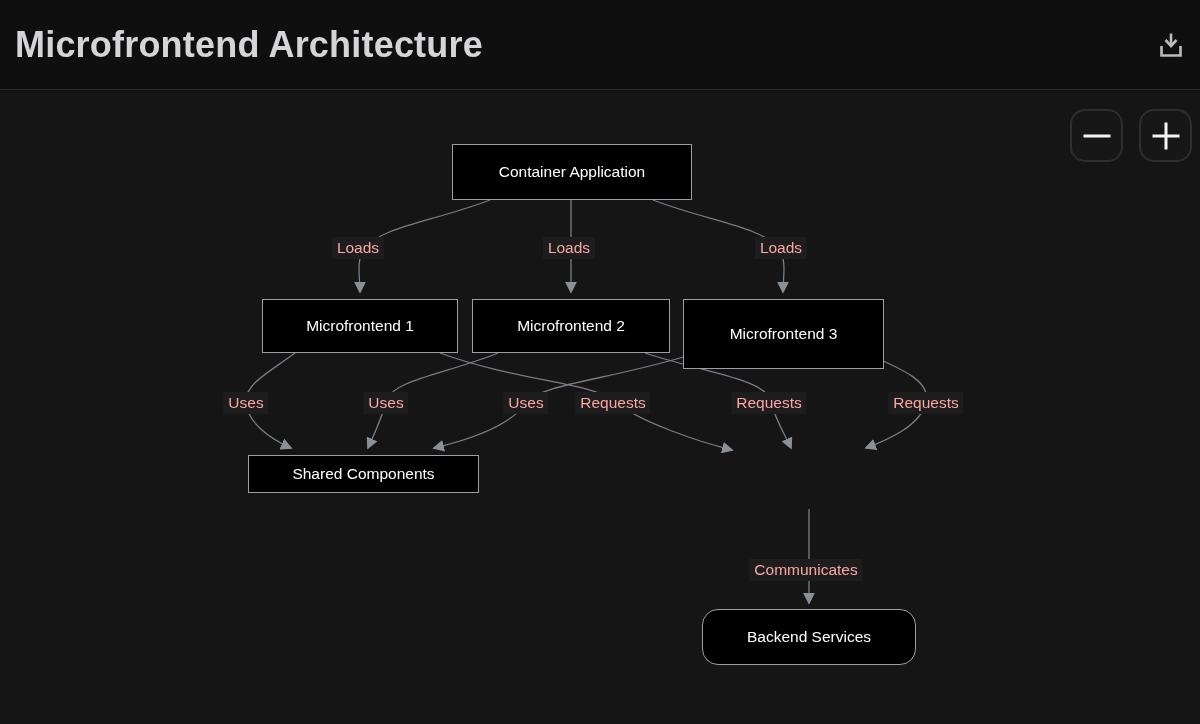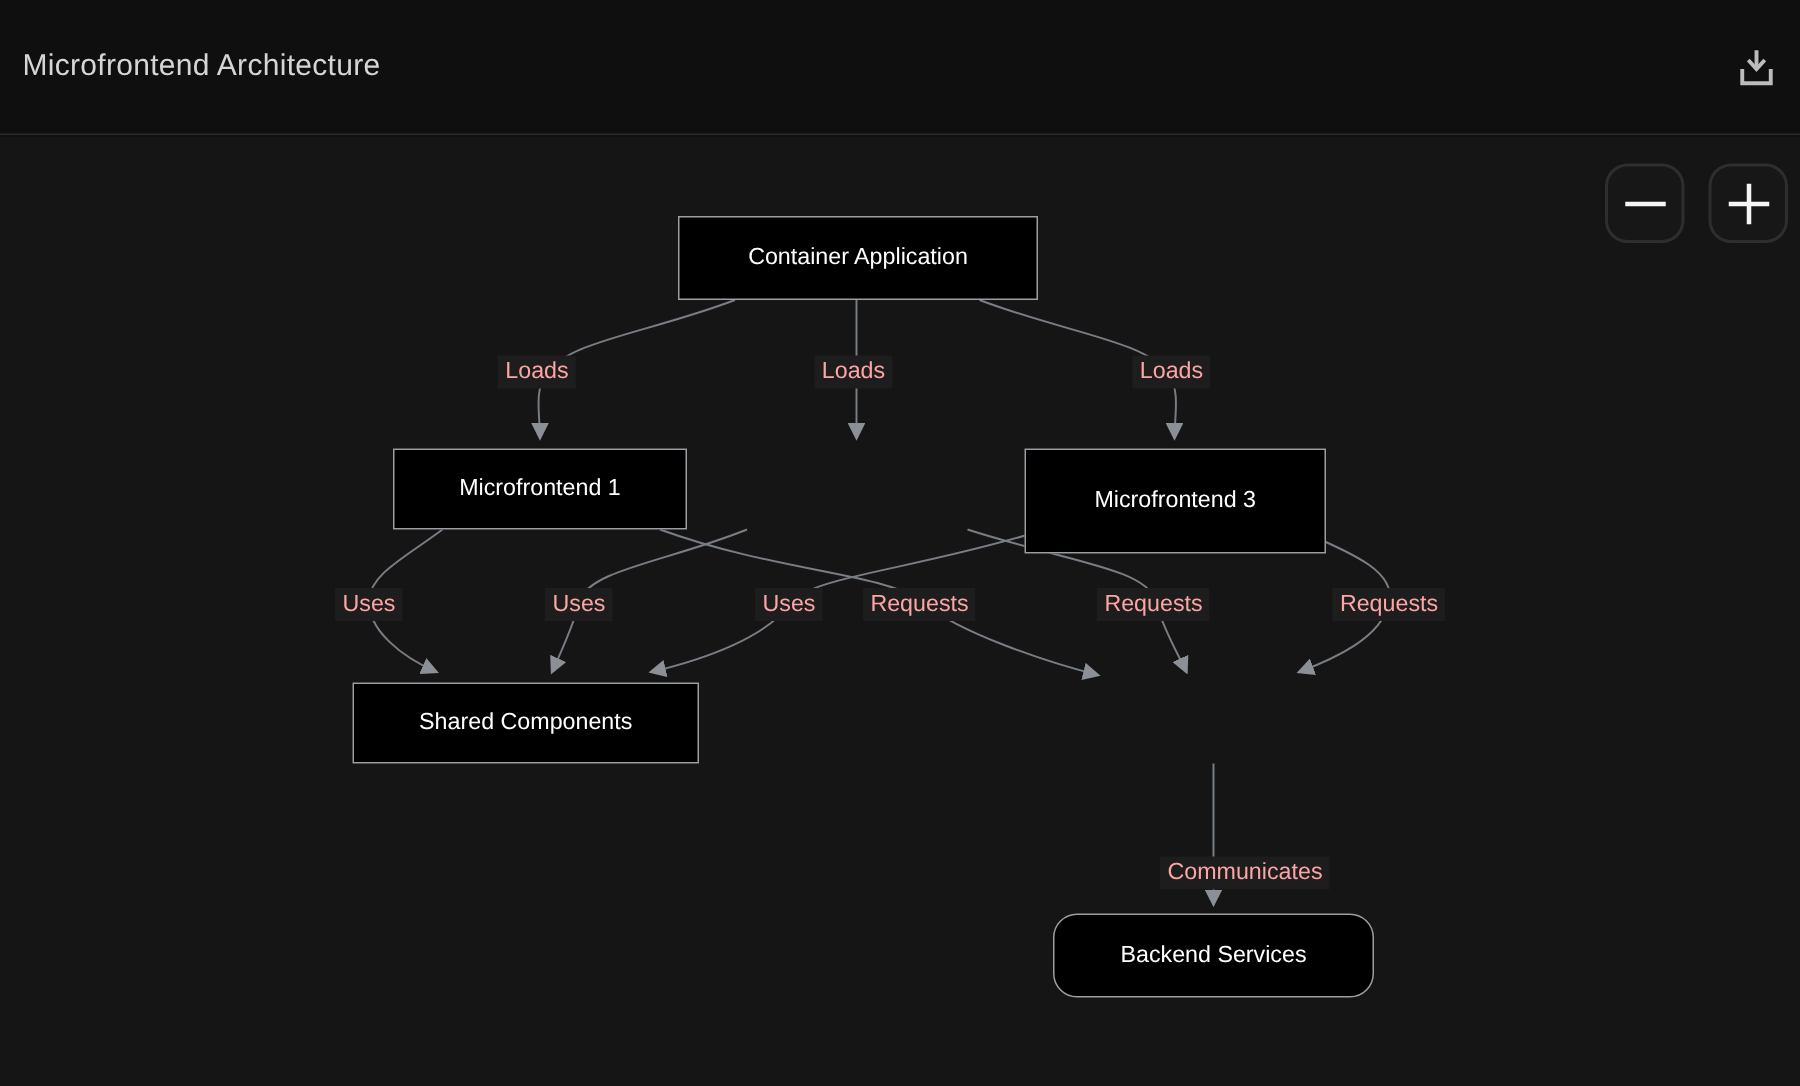--- a/index.html
+++ b/index.html
@@ -14,21 +14,21 @@
   
   .header {
     position: absolute; top: 0; left: 0;
     width: 1200px; height: 90px;
     background: #0f0f0f;
     border-bottom: 1px solid #2c2c2c;
     display: flex; align-items: center;
   }
   .page-title {
     margin: 0 0 0 15px;
-    font-size: 20px; font-weight: 400;
+    font-size: 36px; font-weight: 700;
     color: #d5d5d8; letter-spacing: 0.2px;
   }
   .download-btn {
     position: absolute; top: 24px; right: 8px;
     width: 42px; height: 42px;
     background: transparent; border: none; cursor: pointer;
     display: flex; align-items: center; justify-content: center;
     padding: 0;
   }
   
@@ -57,21 +57,21 @@
     border: 1.4px solid #9c9ea3;
     color: #ffffff;
     font-size: 15.5px;
     display: flex; align-items: center; justify-content: center;
     text-align: center; white-space: nowrap;
   }
   #n-container { left: 452px; top: 53px;  width: 240px; height: 56px; text-align: right; }
   #n-mf1       { left: 262px; top: 208px; width: 196px; height: 54px; }
   #n-mf2       { left: 472px; top: 208px; width: 198px; height: 54px; }
   #n-mf3       { left: 683px; top: 208px; width: 201px; height: 70px; }
-  #n-shared    { left: 235px; top: 364px; width: 231px; height: 54px; }
+  #n-shared    { left: 248px; top: 364px; width: 231px; height: 38px; }
   #n-api       { left: 722px; top: 364px; width: 174px; height: 54px; }
   #n-backend   { left: 702px; top: 518px; width: 214px; height: 56px; border-radius: 16px; }
   
   .edge-label {
     position: absolute;
     transform: translate(-50%, -50%);
     background: #1d1d1d;
     color: #fca5a5;
     font-size: 15.5px;
     padding: 2px 5px;
@@ -79,21 +79,21 @@
   }
   #el-0 { left: 358px; top: 157px; }
   #el-1 { left: 569px; top: 157px; }
   #el-2 { left: 781px; top: 157px; }
   #el-3 { left: 246px; top: 312px; }
   #el-4 { left: 386px; top: 312px; }
   #el-5 { left: 526px; top: 312px; }
   #el-6 { left: 613px; top: 312px; }
   #el-7 { left: 769px; top: 312px; }
   #el-8 { left: 926px; top: 312px; }
-  #el-9 { left: 806px; top: 491px; margin-left: 24px; }
+  #el-9 { left: 806px; top: 479px; }
 </style>
 </head>
 <body>
 
 <div class="app">
 
   <div class="header">
     <h1 class="page-title">Microfrontend Architecture</h1>
     <button class="download-btn">
       <svg width="32" height="32" viewBox="0 0 32 32">
@@ -123,20 +123,21 @@
         <path d="M 697,262 C 610,289 541,293 527,311 C 512,333 472,348 434,357" marker-end="url(#arrow)"></path>
         <path d="M 440,262 C 520,291 592,291 616,311 C 639,331 700,351 732,359" marker-end="url(#arrow)"></path>
         <path d="M 645,262 C 710,283 764,288 770,309 C 776,330 786,346 791,357" marker-end="url(#arrow)"></path>
         <path d="M 865,262 C 905,279 931,291 926,311 C 921,334 890,348 866,357" marker-end="url(#arrow)"></path>
         <path d="M 809,418 L 809,512" marker-end="url(#arrow)"></path>
       </g>
     </svg>
 
     <div class="node" id="n-container">Container Application</div>
     <div class="node" id="n-mf1">Microfrontend 1</div>
+    <div class="node" id="n-mf2">Microfrontend 2</div>
     <div class="node" id="n-mf3">Microfrontend 3</div>
     <div class="node" id="n-shared">Shared Components</div>
     <div class="node" id="n-backend">Backend Services</div>
 
     <div class="edge-label" id="el-0">Loads</div>
     <div class="edge-label" id="el-1">Loads</div>
     <div class="edge-label" id="el-2">Loads</div>
     <div class="edge-label" id="el-3">Uses</div>
     <div class="edge-label" id="el-4">Uses</div>
     <div class="edge-label" id="el-5">Uses</div>

